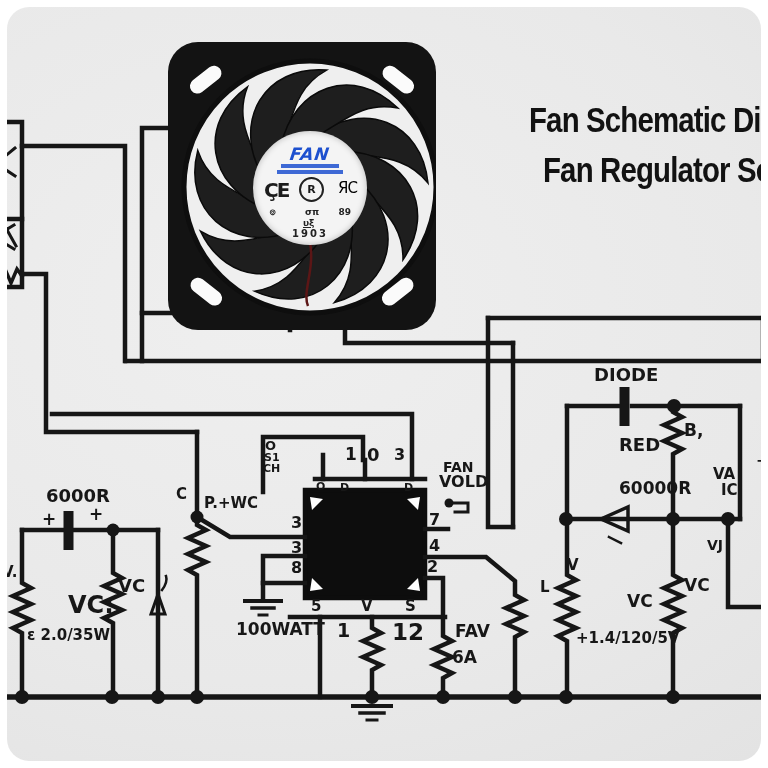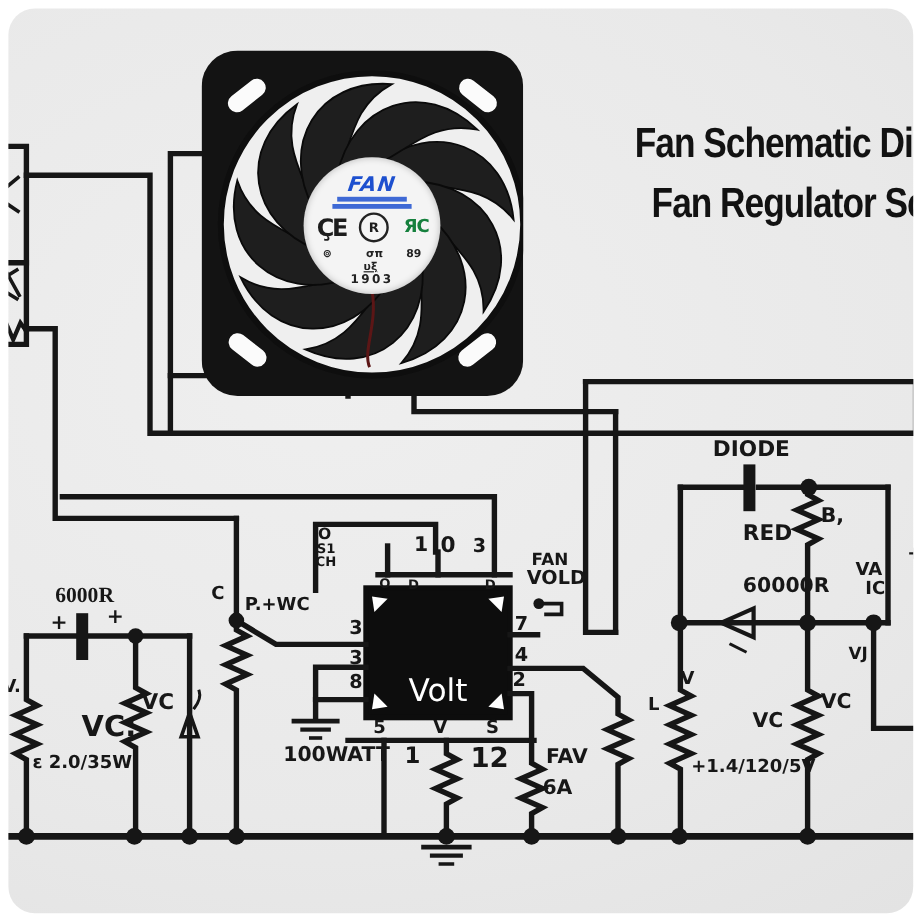--- a/index.html
+++ b/index.html
@@ -17,21 +17,21 @@
   
   .fan{position:absolute;left:168px;top:42px;width:268px;height:290px;}
   .hub{position:absolute;left:85px;top:89px;width:114px;height:114px;border-radius:50%;
        background:#f4f4f4;box-shadow:inset 0 0 6px rgba(0,0,0,.25);text-align:center;}
   .hub-logo{position:absolute;left:0;top:13px;width:100%;color:#1d50cf;font-style:italic;
             font-weight:800;font-size:17px;letter-spacing:1px;transform:skewX(-8deg);}
   .hub-bar{position:absolute;left:50%;height:3.5px;background:#1d50cf;opacity:.85;transform:translateX(-50%);}
   .hub-ce{position:absolute;left:11px;top:47px;font-size:20px;font-weight:600;letter-spacing:-2px;color:#1c1c1c;}
   .hub-reg{position:absolute;left:46px;top:46px;width:21px;height:21px;border:2px solid #222;
            border-radius:50%;font-size:11px;font-weight:700;line-height:21px;color:#1c1c1c;}
-  .hub-eac{position:absolute;right:10px;top:48px;font-size:15px;font-weight:700;letter-spacing:-1px;color:#15803d;}
+  .hub-eac{position:absolute;right:10px;top:48px;font-size:15px;font-weight:400;letter-spacing:-1px;color:#000000;}
   .hub-sm{position:absolute;font-size:9px;font-weight:700;color:#222;}
   .ic-text{position:absolute;left:305px;width:120px;text-align:center;color:#ffffff;
            font-weight:500;font-family:"DejaVu Sans",sans-serif;}
 </style>
 </head>
 <body>
 
 <div class="panel">
 <div class="stage">
 
@@ -186,23 +186,22 @@
       <span class="hub-sm" style="left:52px;top:76px;">σπ</span>
       <span class="hub-sm" style="right:16px;top:76px;">89</span>
       <span class="hub-sm" style="left:50px;top:87px;text-decoration:underline;">υξ</span>
       <span class="hub-sm" style="left:0;right:0;top:97px;font-size:10px;letter-spacing:2px;">1903</span>
     </div>
   </div>
 
   <div class="title" style="left:529px;top:100px;">Fan Schematic Di</div>
   <div class="title" style="left:543px;top:150px;">Fan Regulator Sch</div>
 
-  <div class="ic-text" style="top:561px;font-size:26px;">Volt</div>
-
-  <span class="lbl" style="left:46px;top:487px;font-size:18px;font-family:Liberation Serif, serif;">6000R</span>
+
+  <span class="lbl" style="left:46px;top:487px;font-size:18px;">6000R</span>
   <span class="lbl" style="left:42px;top:511px;font-size:17px;">+</span>
   <span class="lbl" style="left:89px;top:506px;font-size:17px;">+</span>
   <span class="lbl" style="left:2px;top:565px;font-size:15px;">V.</span>
   <span class="lbl" style="left:68px;top:593px;font-size:24px;">VC:</span>
   <span class="lbl" style="left:118px;top:577px;font-size:18px;">VC</span>
   <span class="lbl" style="left:27px;top:628px;font-size:15px;">ε 2.0/35W</span>
   <span class="lbl" style="left:176px;top:487px;font-size:15px;">C</span>
   <span class="lbl" style="left:204px;top:496px;font-size:15px;">P.+WC</span>
   <span class="lbl" style="left:265px;top:439px;font-size:13px;">O</span>
   <span class="lbl" style="left:264px;top:452px;font-size:11px;">S1</span>

